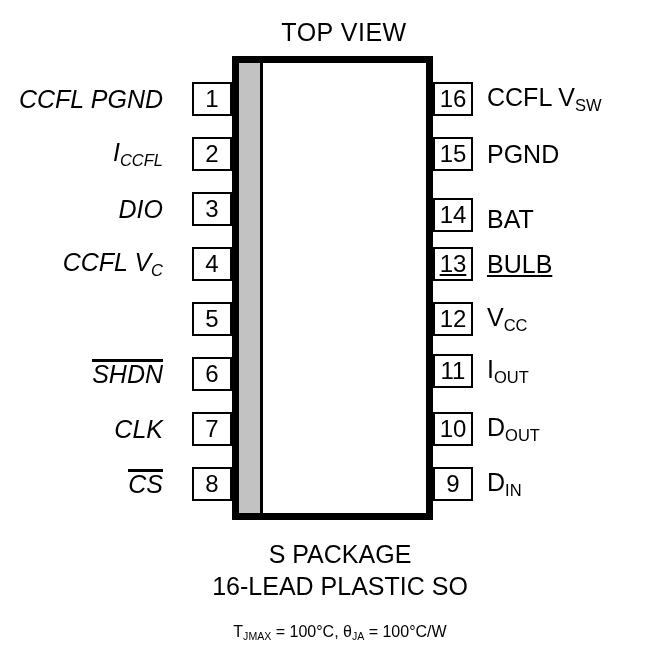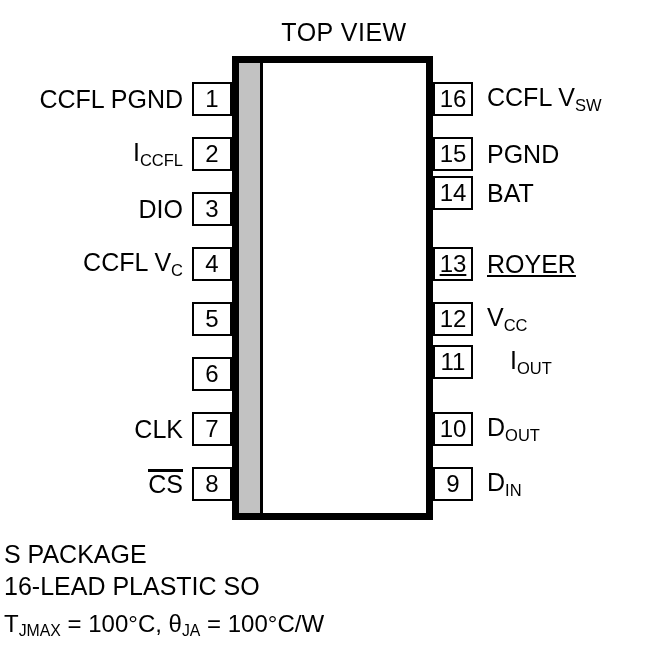--- a/index.html
+++ b/index.html
@@ -80,21 +80,22 @@
     justify-content: flex-start;
   }
 
   .pin-label {
     font-size: 25px;
     white-space: nowrap;
     line-height: 1;
   }
   .pin-row.left .pin-label {
     text-align: right;
-    padding-right: 9px;
+    padding-right: 29px;
+    font-style: italic;
   }
   .pin-row.right .pin-label {
     text-align: left;
     padding-left: 14px;
   }
 
   .pin-box {
     width: 40px;
     height: 34px;
     box-sizing: border-box;
@@ -126,26 +127,27 @@
     top: -2px;
     height: 3px;
     background: #000000;
   }
 
   
   .caption {
     position: absolute;
     left: 0;
     width: 672px;
+    text-align: center;
     white-space: nowrap;
     font-size: 25px;
   }
   .caption.l1 { top: 540px; }
   .caption.l2 { top: 572px; }
-  .caption.l3 { top: 610px; font-size: 24px; }
+  .caption.l3 { top: 623px; font-size: 16px; }
   .caption .inner { position: relative; left: 4px; }
 </style>
 </head>
 <body>
 
 <div id="diagram">
 
   <div class="top-view-title">
     <span class="inner">TOP VIEW</span>
   </div>
@@ -168,53 +170,54 @@
         <div class="pin-box">3</div>
       </div>
       <div class="pin-row left" style="top: 247px;">
         <div class="pin-label"><span>CCFL V</span><span class="sub">C</span></div>
         <div class="pin-box">4</div>
       </div>
       <div class="pin-row left" style="top: 302px;">
         <div class="pin-box">5</div>
       </div>
       <div class="pin-row left" style="top: 357px;">
+        <div class="pin-label"><span class="ovl"><span>SHDN</span></span></div>
         <div class="pin-box">6</div>
       </div>
       <div class="pin-row left" style="top: 412px;">
         <div class="pin-label"><span>CLK</span></div>
         <div class="pin-box">7</div>
       </div>
       <div class="pin-row left" style="top: 467px;">
         <div class="pin-label"><span class="ovl"><span>CS</span></span></div>
         <div class="pin-box">8</div>
       </div>
     </div>
   <div id="right-pins">
       <div class="pin-row right" style="top: 82px;">
         <div class="pin-box">16</div>
         <div class="pin-label"><span>CCFL V</span><span class="sub">SW</span></div>
       </div>
       <div class="pin-row right" style="top: 137px;">
         <div class="pin-box">15</div>
         <div class="pin-label"><span>PGND</span></div>
       </div>
-      <div class="pin-row right" style="top: 176px;">
+      <div class="pin-row right" style="top: 198px; align-items: flex-end;">
         <div class="pin-box">14</div>
         <div class="pin-label"><span>BAT</span></div>
       </div>
       <div class="pin-row right" style="top: 247px; text-decoration: underline;">
         <div class="pin-box">13</div>
-        <div class="pin-label"><span>ROYER</span></div>
+        <div class="pin-label"><span>BULB</span></div>
       </div>
       <div class="pin-row right" style="top: 302px;">
         <div class="pin-box">12</div>
         <div class="pin-label"><span>V</span><span class="sub">CC</span></div>
       </div>
-      <div class="pin-row right" style="top: 345px; gap: 23px;">
+      <div class="pin-row right" style="top: 354px;">
         <div class="pin-box">11</div>
         <div class="pin-label"><span>I</span><span class="sub">OUT</span></div>
       </div>
       <div class="pin-row right" style="top: 412px;">
         <div class="pin-box">10</div>
         <div class="pin-label"><span>D</span><span class="sub">OUT</span></div>
       </div>
       <div class="pin-row right" style="top: 467px;">
         <div class="pin-box">9</div>
         <div class="pin-label"><span>D</span><span class="sub">IN</span></div>

